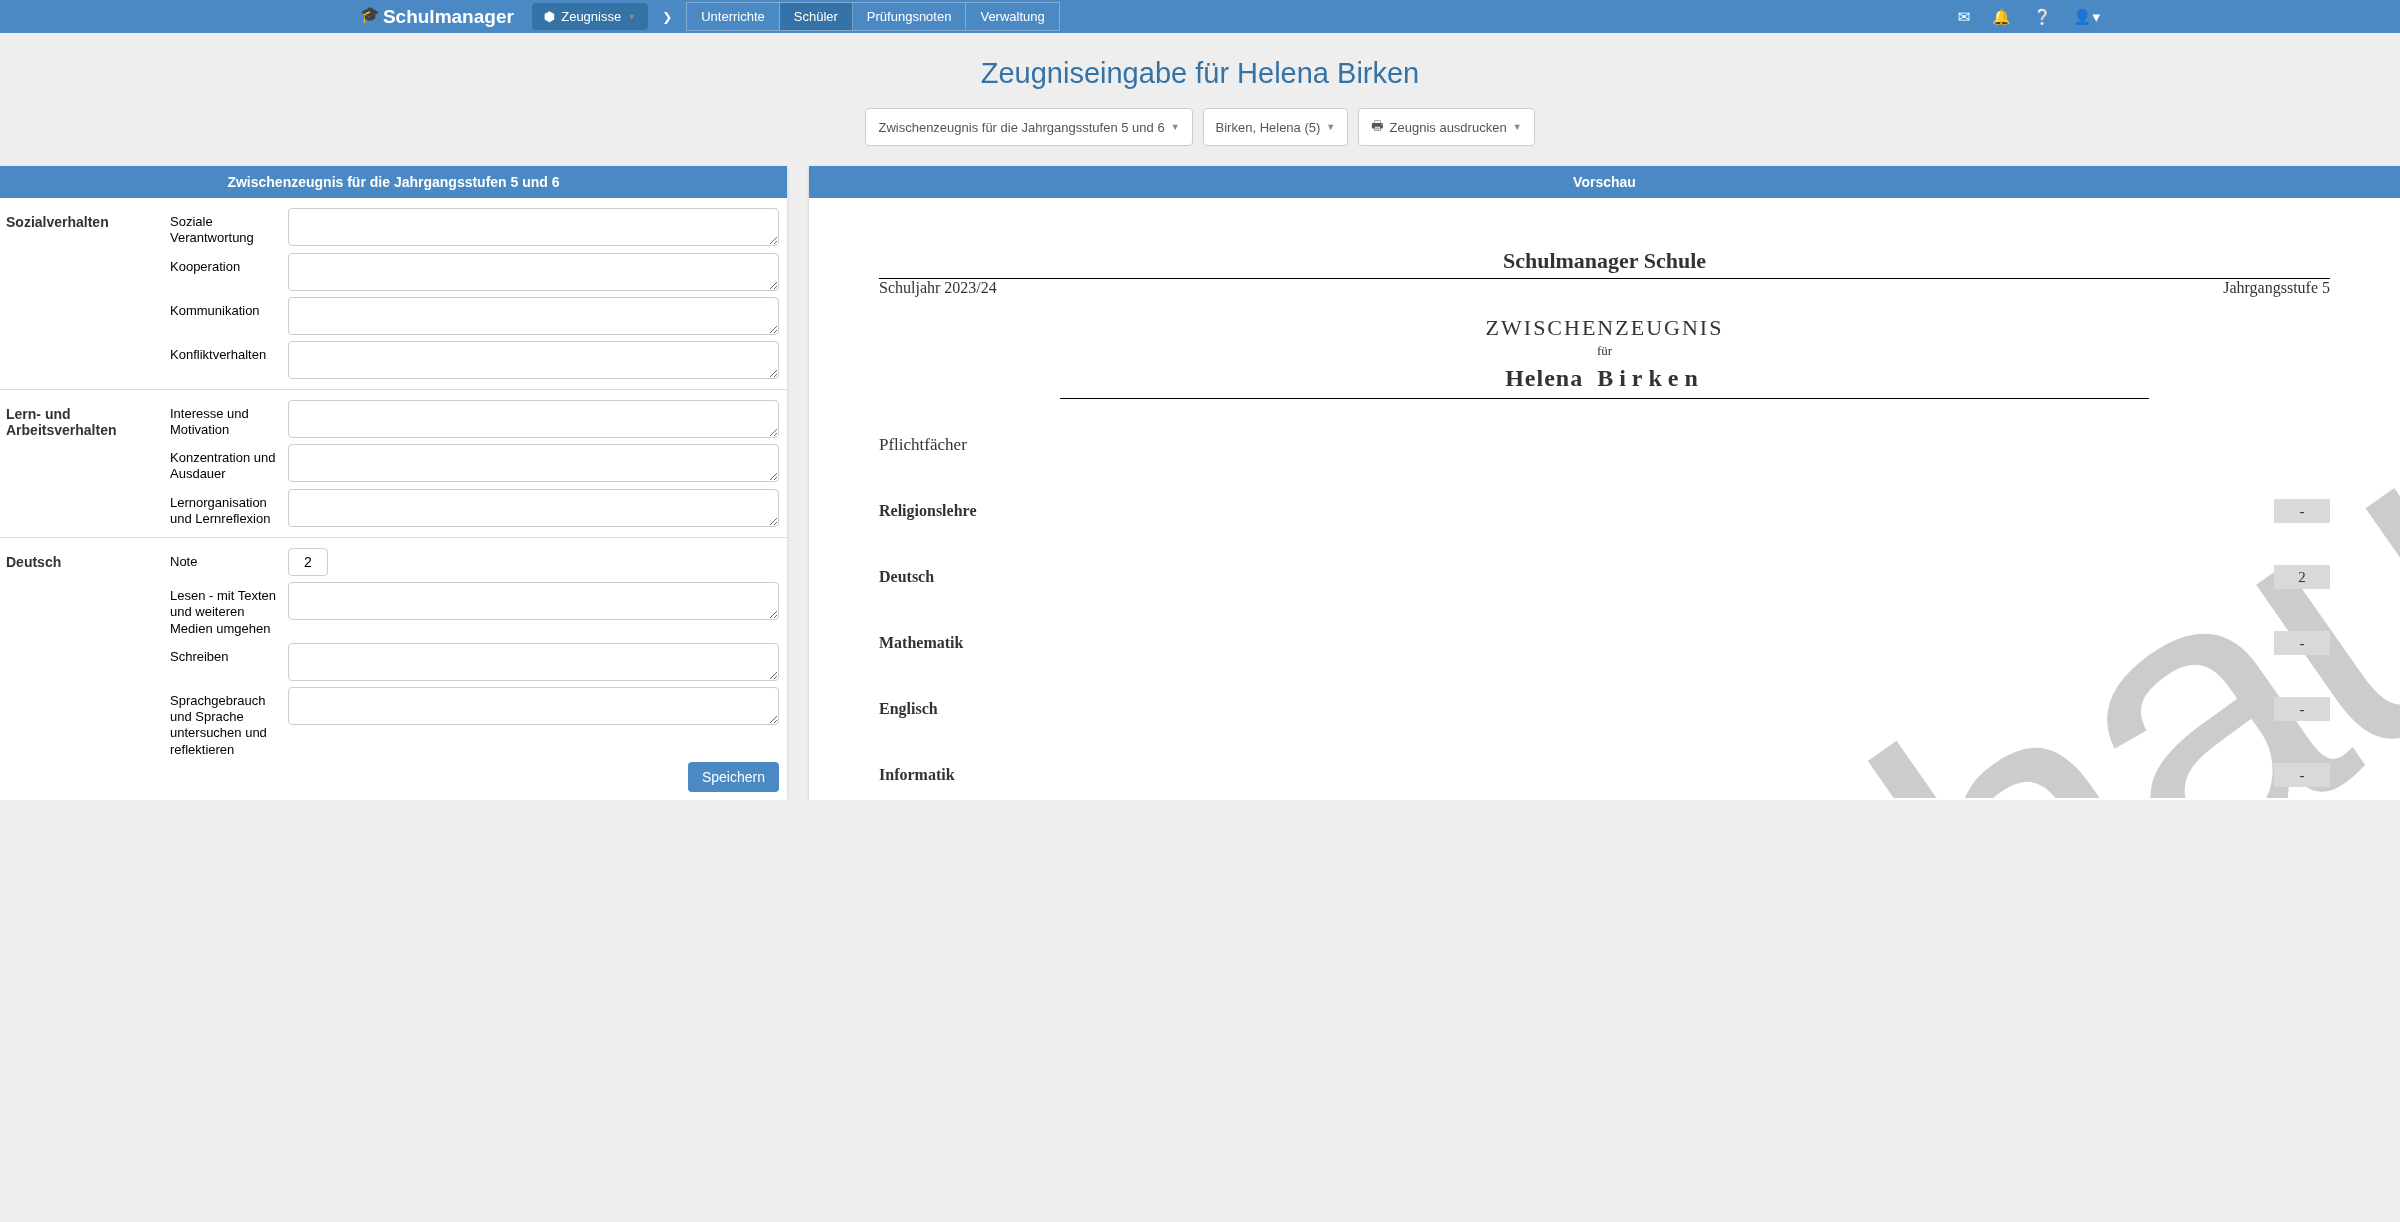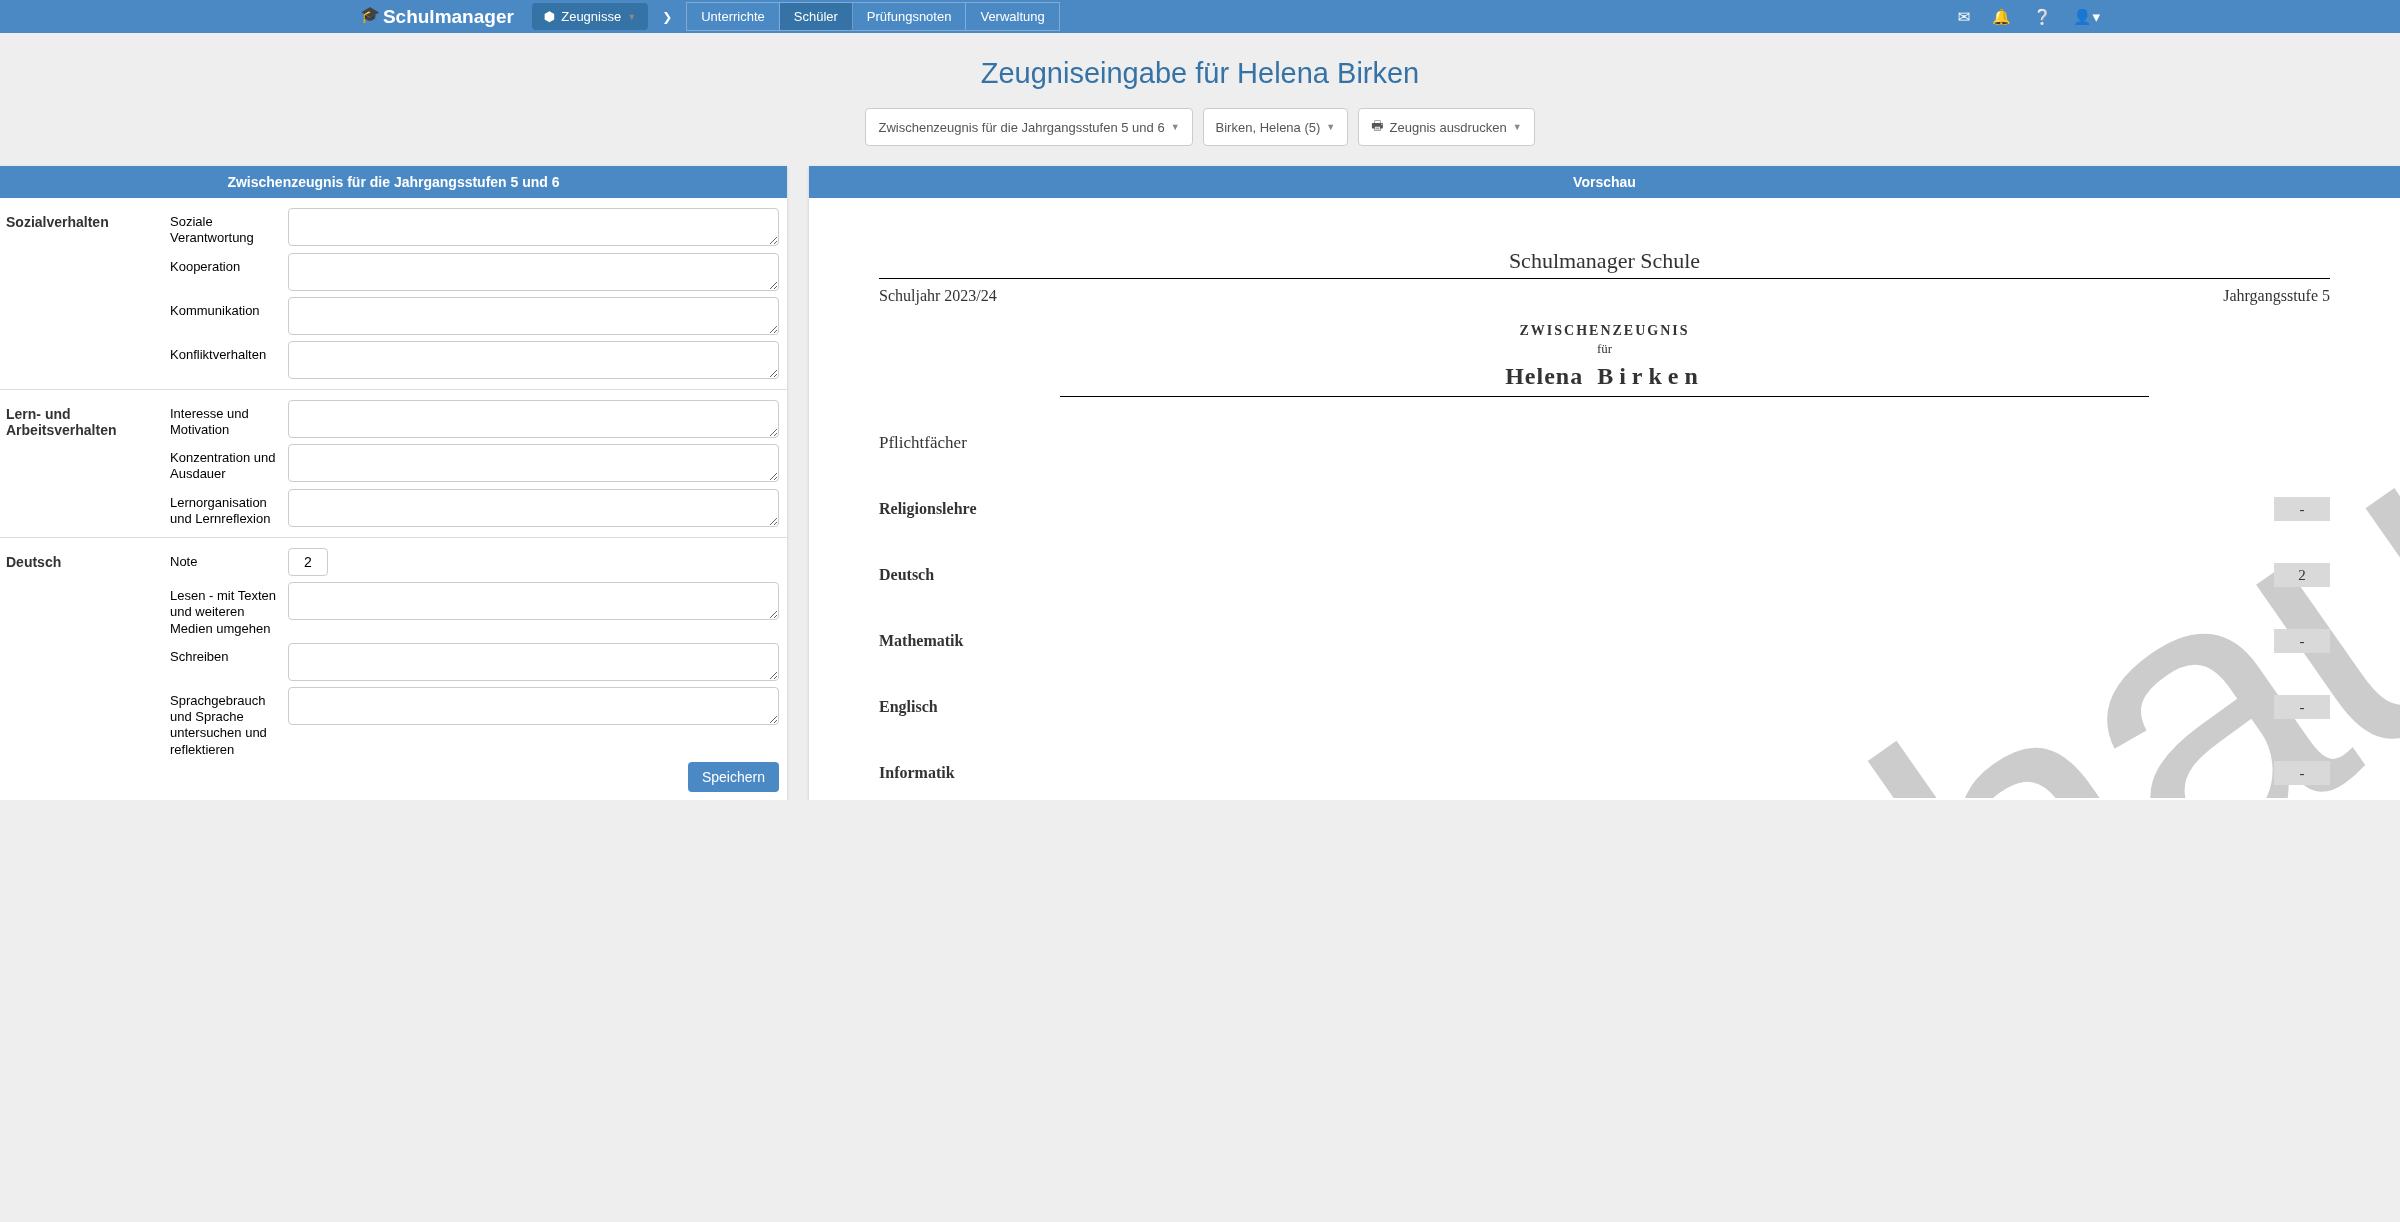--- a/index.html
+++ b/index.html
@@ -198,35 +198,35 @@
     pointer-events: none;
     letter-spacing: -12px;
     font-family: -apple-system, sans-serif;
     font-weight: 400;
     z-index: 0;
   }
   .preview-content { position: relative; z-index: 1; }
   .preview-school {
     text-align: center;
     font-size: 22px;
-    font-weight: 400;
+    font-weight: 700;
     border-bottom: 1px solid #000;
     padding-bottom: 4px;
-    margin-bottom: 8px;
+    margin-bottom: 0;
   }
   .preview-meta {
     display: flex;
     justify-content: space-between;
     font-size: 16px;
     margin-bottom: 18px;
   }
   .preview-cert-title {
     text-align: center;
-    font-size: 14px;
-    font-weight: 700;
+    font-size: 22px;
+    font-weight: 400;
     letter-spacing: 2px;
   }
   .preview-for {
     text-align: center;
     font-size: 13px;
     margin: 2px 0 6px;
   }
   .preview-student {
     text-align: center;
     font-size: 24px;

